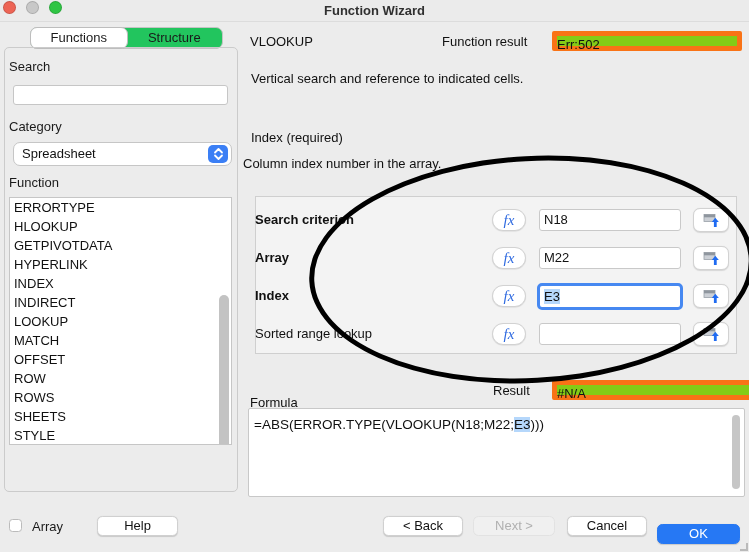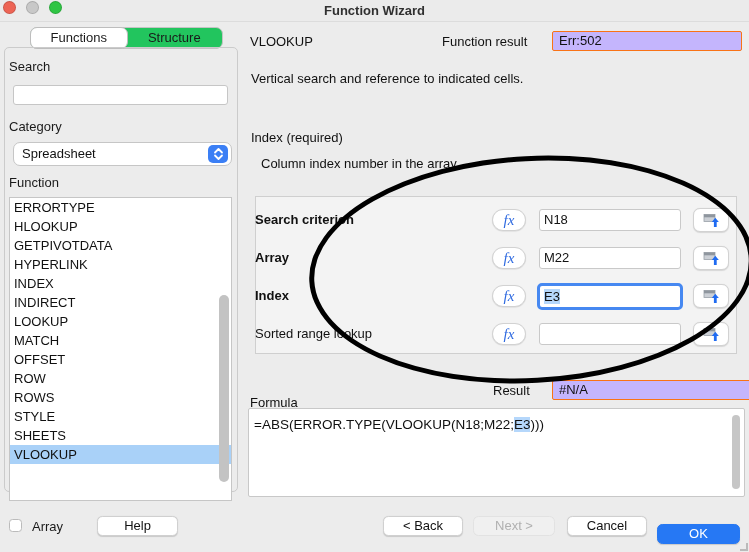--- a/index.html
+++ b/index.html
@@ -16,41 +16,41 @@
   #tabgroup { position:absolute; left:30px; top:27px; width:193px; height:22px; background:#22c55e; border:1px solid #c4c4c4; border-radius:7px; display:flex; }
   .tabseg { flex:1; text-align:center; line-height:20px; color:#1a1a1a; }
   .tabseg.active { background:#ffffff; border:1px solid #bdbdbd; border-radius:7px; margin:-1px; height:22px; }
 
   
   #left-panel { position:absolute; left:4px; top:47px; width:234px; height:445px; border:1px solid #cbcbcb; border-radius:5px; }
   .lbl { position:absolute; color:#1a1a1a; }
   .field { position:absolute; background:#fff; border:1px solid #c6c6c6; border-radius:3px; line-height:18px; padding:0 5px; }
   #category-select { position:absolute; left:13px; top:142px; width:219px; height:24px; background:#fff; border:1px solid #c6c6c6; border-radius:7px; line-height:22px; padding-left:8px; }
   #category-stepper { position:absolute; right:3px; top:2px; width:20px; height:18px; background:#3b7ff5; border-radius:5px; display:flex; align-items:center; justify-content:center; }
-  #function-list { position:absolute; left:9px; top:197px; width:223px; height:304px; background:#fff; border:1px solid #c6c6c6; overflow:hidden; }
+  #function-list { position:absolute; left:9px; top:197px; width:223px; height:248px; background:#fff; border:1px solid #c6c6c6; overflow:hidden; }
   .li { height:19px; line-height:19px; padding-left:4px; white-space:nowrap; }
   .li.selected { background:#a9d1f8; }
   #list-scrollbar { position:absolute; left:209px; top:97px; width:10px; height:187px; background:#c3c3c3; border-radius:5px; }
 
   
   .rtext { position:absolute; color:#111; }
 
   
   #param-panel { position:absolute; left:255px; top:196px; width:482px; height:158px; background:#f3f3f3; border:1px solid #cfcfcf; }
   .prow { position:absolute; left:255px; width:482px; height:26px; }
   .plabel { position:absolute; left:0; top:0; width:231px; text-align:left; line-height:24px; }
   .plabel.bold { font-weight:bold; }
   .fxbtn { position:absolute; left:237px; top:1px; width:34px; height:22px; background:#fff; border:1px solid #d2d2d2; border-radius:11px; text-align:center; line-height:20px; font-family:"Liberation Serif", serif; font-style:italic; font-size:15px; color:#2f6ae0; box-shadow:0 0.5px 1px rgba(0,0,0,.12); }
   .pinput { position:absolute; left:284px; top:1px; width:142px; height:22px; background:#fff; border:1px solid #c9c9c9; border-radius:3px; line-height:20px; padding:0 4px; }
   .pinput.focused { left:282px; top:-1px; width:146px; height:27px; border:3px solid #4688f1; border-radius:5px; line-height:21px; }
   .sel { background:#b5d7fb; }
   .shrinkbtn { position:absolute; left:438px; top:0; width:36px; height:24px; background:#fff; border:1px solid #d2d2d2; border-radius:7px; display:flex; align-items:center; justify-content:center; box-shadow:0 0.5px 1px rgba(0,0,0,.12); }
 
   
-  #result-field, #fnresult-field { position:absolute; background:#c4b5fd; border:1px solid #f97316; border-radius:2px; line-height:18px; padding:0 6px; }
+  #result-field, #fnresult-field { position:absolute; background:#84cc16; border:5px solid #f97316; border-radius:2px; line-height:18px; padding:0 0; }
   #formula-box { position:absolute; left:248px; top:408px; width:497px; height:89px; background:#fff; border:1px solid #c8c8c8; border-radius:2px; padding:8px 5px; font-size:13.5px; }
   #formula-scrollbar { position:absolute; right:4px; top:6px; width:8px; height:74px; background:#c6c6c6; border-radius:4px; }
 
   
   .btn { position:absolute; top:516px; height:20px; background:#fff; border:1px solid #d0d0d0; border-radius:5.5px; text-align:center; line-height:18px; box-shadow:0 0.5px 1px rgba(0,0,0,.15); }
   .btn.disabled { background:#f0f0f0; border-color:#e2e2e2; color:#b0b0b0; box-shadow:none; }
   .btn.primary { background:#2678f4; border-color:#2678f4; color:#fff;margin-top:8px; }
   #array-checkbox { position:absolute; left:9px; top:519px; width:13px; height:13px; background:#fff; border:1px solid #bbb; border-radius:3.5px; }
 
   
@@ -94,33 +94,33 @@
     <div class="li">HLOOKUP</div>
     <div class="li">GETPIVOTDATA</div>
     <div class="li">HYPERLINK</div>
     <div class="li">INDEX</div>
     <div class="li">INDIRECT</div>
     <div class="li">LOOKUP</div>
     <div class="li">MATCH</div>
     <div class="li">OFFSET</div>
     <div class="li">ROW</div>
     <div class="li">ROWS</div>
+    <div class="li">SHEETS</div>
     <div class="li">STYLE</div>
-    <div class="li">SHEETS</div>
     <div class="li selected">VLOOKUP</div>
     <div id="list-scrollbar"></div>
   </div>
 
   <div class="rtext" style="left:250px; top:34px;">VLOOKUP</div>
   <div class="rtext" style="left:442px; top:34px;">Function result</div>
   <div id="fnresult-field" style="left:552px; top:31px; width:190px; height:20px;">Err:502</div>
 
   <div class="rtext" style="left:251px; top:71px;">Vertical search and reference to indicated cells.</div>
   <div class="rtext" style="left:251px; top:130px;">Index (required)</div>
-  <div class="rtext" style="left:261px; top:156px;">Column index number in the array.</div>
+  <div class="rtext" style="left:243px; top:156px;">Column index number in the array.</div>
 
   <div id="param-panel"></div>
 
   <div class="prow" style="top:208px;">
     <div class="plabel bold">Search criterion</div>
     <div class="fxbtn">fx</div>
     <div class="pinput">N18</div>
     <div class="shrinkbtn">
       <svg width="17" height="15" viewBox="0 0 17 15">
         <rect x="1" y="1.5" width="11" height="7" fill="#ccd0d6" stroke="#9aa0a8" stroke-width="0.8"></rect>

